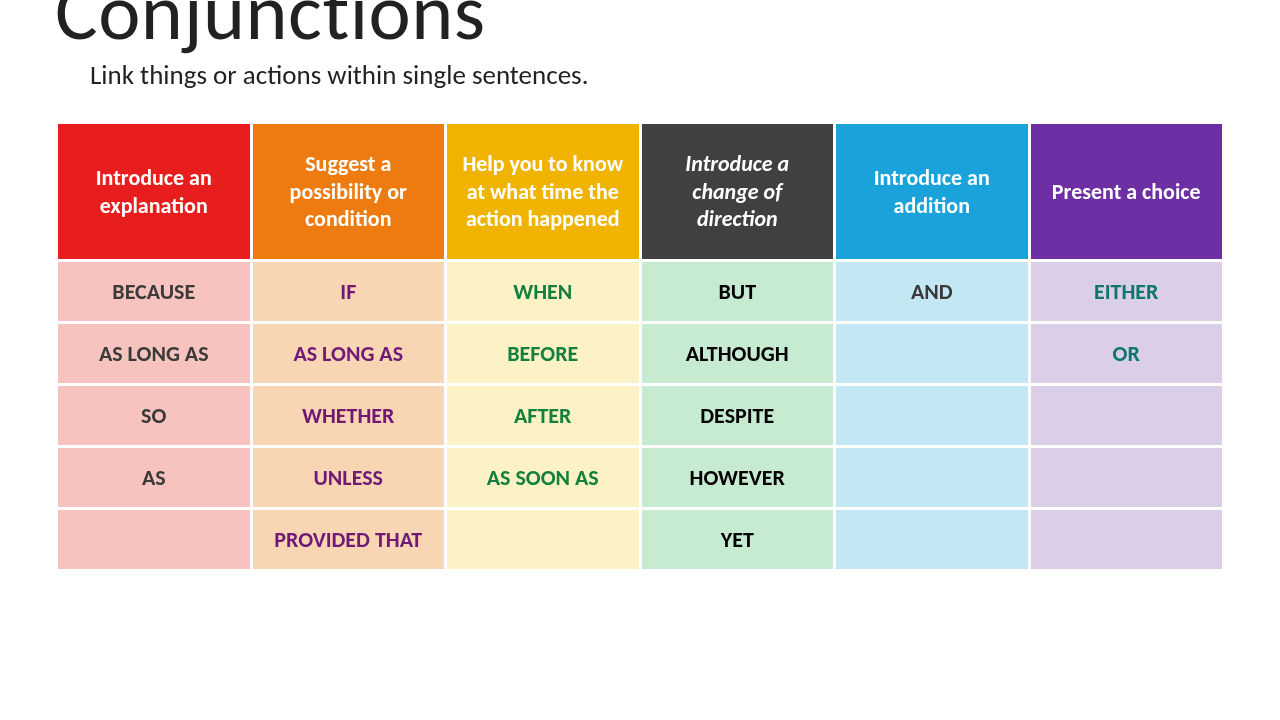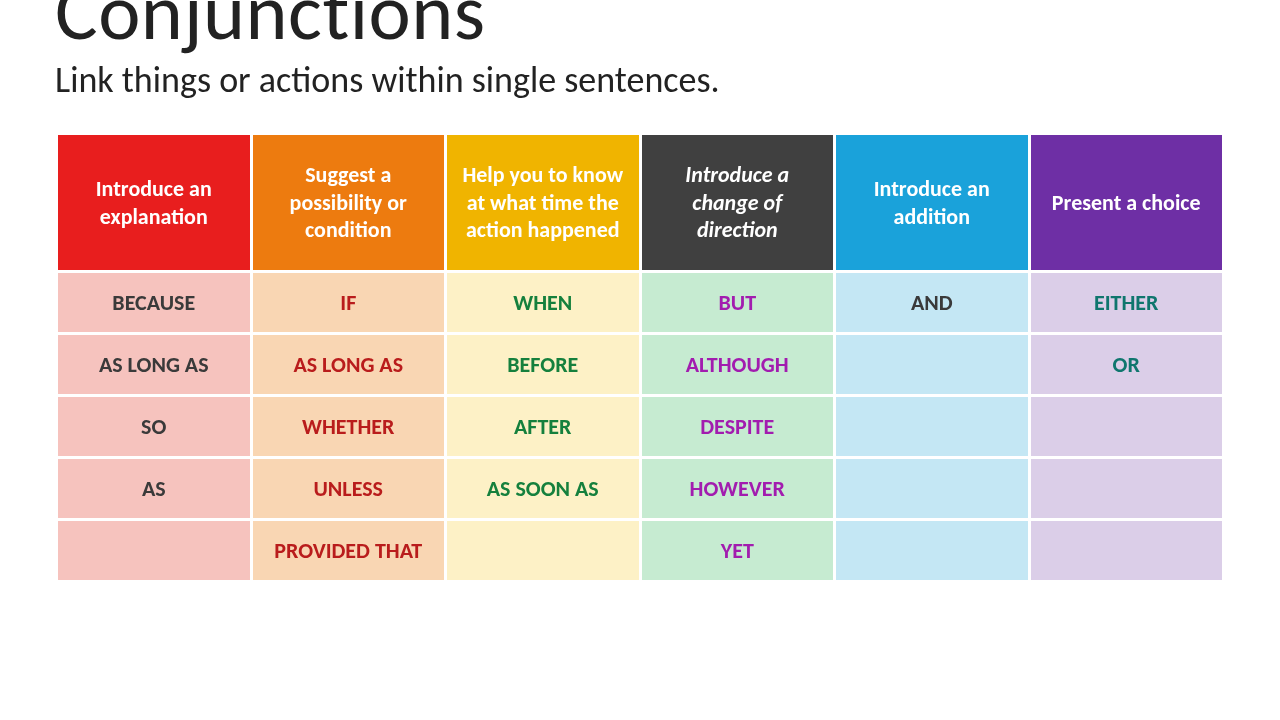--- a/index.html
+++ b/index.html
@@ -1,35 +1,35 @@
 <!DOCTYPE html>
 <html><head>
 <meta charset="utf-8">
 <style>
   * { box-sizing: border-box; margin: 0; padding: 0; }
   html, body { width: 1280px; height: 720px; background: #ffffff; font-family: "Segoe UI", "Calibri", Arial, sans-serif; color: #222; }
   .slide { padding: 0 55px; }
   .title { font-size: 80px; font-weight: 300; letter-spacing: 0.5px; margin-top: -28px; line-height: 1; }
-  .subtitle { font-size: 36px; font-weight: 300; margin-top: 6px; }
+  .subtitle { font-size: 27px; font-weight: 300; margin-top: 6px; margin-left: 35px; }
   table.grid { border-collapse: collapse; width: 100%; margin-top: 30px; table-layout: fixed; }
   table.grid th, table.grid td { border: 3px solid #ffffff; text-align: center; vertical-align: middle; }
   table.grid th { color: #fff; font-size: 22px; font-weight: 700; line-height: 1.25; padding: 12px 10px; height: 138px; }
   table.grid td { font-size: 22px; font-weight: 700; text-transform: uppercase; padding: 8px 4px; height: 62px; }
   
   .h-red    { background: #e81e1e; }
   .h-orange { background: #ed7b0f; }
   .h-yellow { background: #f0b400; }
   .h-green  { background: #404040; font-style: italic; }
   .h-blue   { background: #1aa2da; }
   .h-purple { background: #6e2fa5; }
   
   .c-red    { background: #f6c3be; color: #3a3a3a; }
-  .c-orange { background: #f9d6b3; color: #b91c1c; }
+  .c-orange { background: #f9d6b3; color: #701a75; }
   .c-yellow { background: #fdf1c6; color: #15803d; }
-  .c-green  { background: #c6ebd1; color: #a21caf; }
+  .c-green  { background: #c6ebd1; color: #000000; }
   .c-blue   { background: #c4e7f4; color: #3a3a3a; }
   .c-purple { background: #dbcee8; color: #0f766e; }
   .empty { font-weight: 400; }
 </style>
 </head>
 <body>
 
 <div class="slide">
   <h1 class="title">Conjunctions</h1>
   <p class="subtitle">Link things or actions within single sentences.</p>

